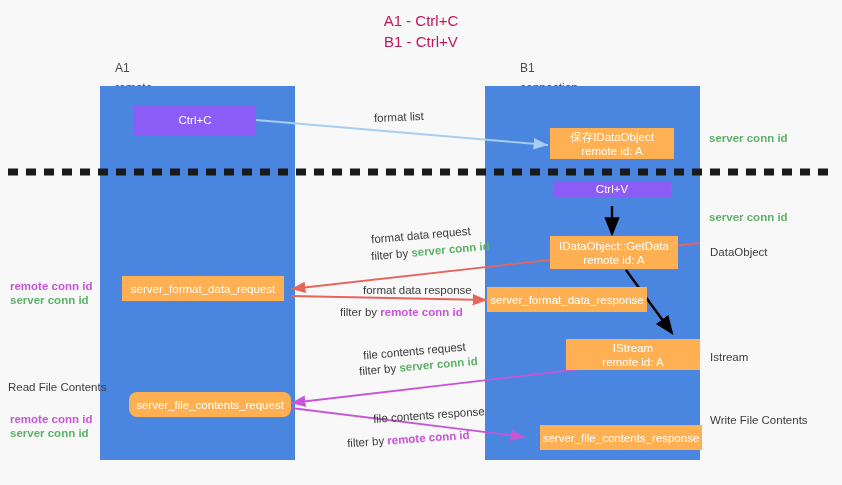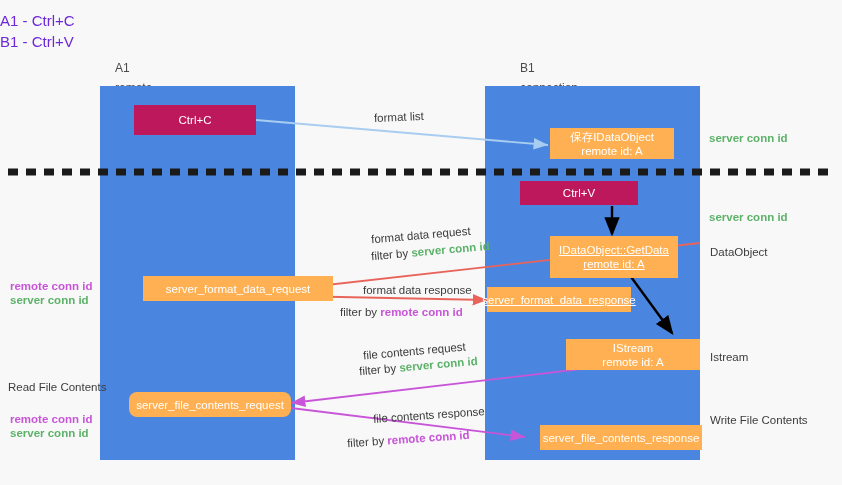--- a/index.html
+++ b/index.html
@@ -13,22 +13,23 @@
     height: 485px;
     background: #f8f8f8;
     font-family: "Liberation Sans", sans-serif;
     overflow: hidden;
   }
   .title {
     position: absolute;
     left: 0;
     top: 10px;
     width: 842px;
+    text-align: center;
     font-size: 15px;
-    color: #6d28d9;
+    color: #be185d;
     line-height: 21px;
     white-space: pre-line;
   }
   .col-head {
     position: absolute;
     text-align: left;
     font-size: 12px;
     color: #4a4a4a;
     line-height: 20px;
     white-space: pre-line;
@@ -44,21 +45,21 @@
     flex-direction: column;
     align-items: center;
     justify-content: center;
     color: #ffffff;
     font-size: 11.5px;
     line-height: 14px;
     text-align: center;
     white-space: pre-line;
     padding: 2px 6px;
   }
-  .node.green { background: #be185d; }
+  .node.green { background: #8b5cf6; }
   .node.orange { background: #ffb martial; }
   .node.orange { background: #ffb052; }
   .sidelabel {
     position: absolute;
     font-size: 11.5px;
     line-height: 14px;
     white-space: pre-line;
   }
   .sidelabel.plain { color: #3c3c3c; }
   .sidelabel.green { color: #5cb269; font-weight: bold; }
@@ -128,31 +129,31 @@
     <line x1="700" y1="355" x2="291" y2="403" stroke="#c855d8" stroke-width="1.8" marker-end="url(#ah-mag)"></line>
 
     <line x1="291" y1="408" x2="525" y2="437" stroke="#c855d8" stroke-width="1.8" marker-end="url(#ah-mag)"></line>
   </svg>
 
   <div class="node green" style="left:134px; top:105px; width:122px; height:30px;">Ctrl+C</div>
 
   <div class="node orange" style="left:550px; top:128px; width:124px; height:31px;">保存IDataObject
 remote id: A</div>
 
-  <div class="node green" style="left:520px; top:181px; width:118px; height:24px;">Ctrl+V</div>
+  <div class="node green" style="left:553px; top:181px; width:118px; height:16px;">Ctrl+V</div>
 
-  <div class="node orange" style="left:550px; top:236px; width:128px; height:42px;text-decoration:underline;">IDataObject::GetData
+  <div class="node orange" style="left:550px; top:236px; width:128px; height:33px;">IDataObject::GetData
 remote id: A</div>
 
   <div class="node orange" style="left:566px; top:339px; width:134px; height:31px;">IStream
 remote id: A</div>
 
-  <div class="node orange" style="left:143px; top:276px; width:190px; height:25px;">server_format_data_request</div>
+  <div class="node orange" style="left:122px; top:276px; width:162px; height:25px;">server_format_data_request</div>
 
-  <div class="node orange" style="left:487px; top:287px; width:144px; height:25px;text-decoration:underline;">server_format_data_response</div>
+  <div class="node orange" style="left:487px; top:287px; width:160px; height:25px;">server_format_data_response</div>
 
   <div class="node orange" style="left:129px; top:392px; width:162px; height:25px;border-radius:8px;">server_file_contents_request</div>
 
   <div class="node orange" style="left:524px; top:425px; width:162px; height:25px;margin-left:16px;">server_file_contents_response</div>
 
   <div class="edge-label" style="left:374px; top:110px; transform:rotate(-2.5deg);">format list</div>
 
   <div class="edge-label" style="left:371px; top:228px; transform:rotate(-5deg);">format data request</div>
 
   <div class="edge-label" style="left:371px; top:244px; transform:rotate(-5deg);">

